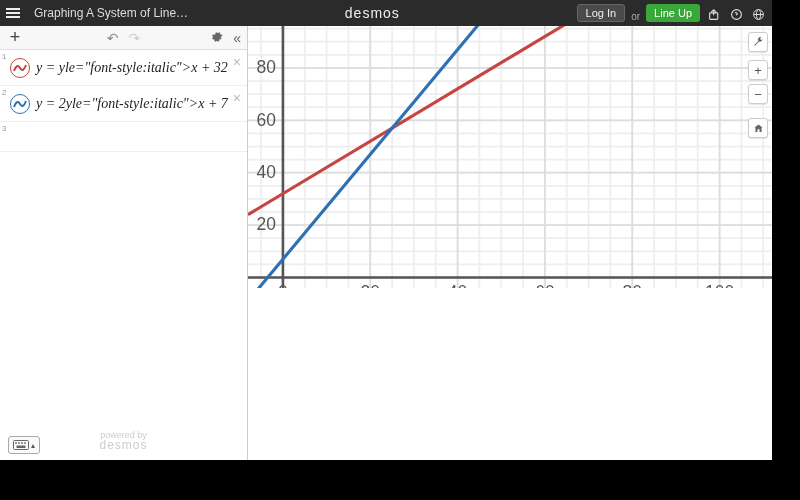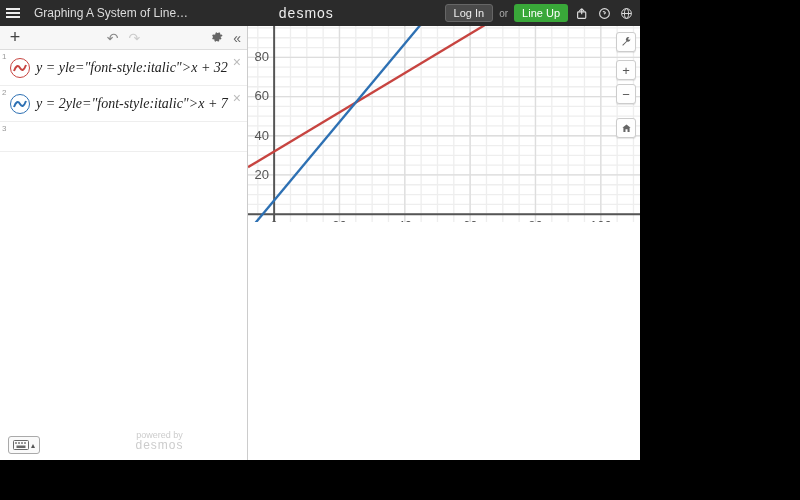--- a/index.html
+++ b/index.html
@@ -1,24 +1,24 @@
 <!DOCTYPE html>
 <html><head>
 <meta charset="utf-8">
 <style>
   * { box-sizing: border-box; margin: 0; padding: 0; }
   html, body { width: 800px; height: 500px; overflow: hidden; font-family: Arial, Helvetica, sans-serif; background:#000; }
-  .app { width:640px; height:460px; background:#fff; display:flex; flex-direction:column; }
+  .app { width:772px; height:460px; background:#fff; display:flex; flex-direction:column; }
   
   .hdr { height:26px; background:#2b2b2b; color:#eee; display:flex; align-items:center; font-size:12px; padding:0 6px; }
   .hdr-menu { width:20px; display:flex; flex-direction:column; gap:2px; cursor:pointer; }
   .hdr-menu span { display:block; height:2px; background:#eee; width:14px; }
   .hdr-title { margin-left:8px; color:#ddd; white-space:nowrap; overflow:hidden; text-overflow:ellipsis; max-width:160px; }
   .hdr-logo { flex:1; text-align:center; font-family: "Trebuchet MS", sans-serif; letter-spacing:1px; font-size:14px; color:#eee; }
-  .hdr-right { display:flex; align-items:center; gap:6px;padding-left:20px; }
+  .hdr-right { display:flex; align-items:flex-end; gap:6px;padding-left:20px; }
   .btn-login { background:#4a4a4a; border:1px solid #666; color:#eee; border-radius:3px; padding:2px 8px; font-size:11px; cursor:pointer; }
   .hdr-or { color:#aaa; font-size:10px; }
   .btn-signup { background:#39a839; border:none; color:#fff; border-radius:3px; padding:3px 8px; font-size:11px; cursor:pointer; }
   .hdr-ico { width:16px; height:16px; display:flex; align-items:center; justify-content:center; color:#ddd; cursor:pointer; font-size:13px; }
   
   .body { flex:1; display:flex; min-height:0; }
   .panel { width:248px; background:#fff; border-right:1px solid #ccc; display:flex; flex-direction:column; position:relative; }
   .panel-top { height:24px; border-bottom:1px solid #ddd; background:#f7f7f7; display:flex; align-items:center; padding:0 6px; position:relative; }
   .plus { font-size:18px; color:#444; cursor:pointer; width:18px; text-align:center; }
   .undo-redo { position:absolute; left:50%; transform:translateX(-50%); display:flex; gap:10px; color:#888; }
@@ -28,21 +28,21 @@
   .ex-list { flex:1; overflow:auto; }
   .ex { display:flex; align-items:center; height:36px; border-bottom:1px solid #eee; position:relative; padding:0 6px 0 2px; }
   .ex-idx { font-size:8px; color:#999; align-self:flex-start; margin:2px 2px 0 0; width:6px; }
   .ex-icon { width:20px; height:20px; border:1px solid #888; border-radius:50%; display:flex; align-items:center; justify-content:center; margin-right:6px; }
   .ex-icon svg { width:14px; height:14px; }
   .ex-text { font-family: "Times New Roman", serif; font-size:14px; font-style:italic; color:#222; }
   .ex-del { position:absolute; right:6px; top:4px; color:#bbb; font-size:14px; cursor:pointer; }
   .ex-empty { height:28px; border-bottom:1px solid #eee; }
   .panel-foot { position:absolute; bottom:6px; left:0; right:0; display:flex; align-items:center; }
   .kbd-btn { margin-left:8px; width:32px; height:18px; border:1px solid #aaa; border-radius:3px; background:#fafafa; cursor:pointer; display:flex; align-items:center; justify-content:center; gap:2px; font-size:9px; color:#555; }
-  .poweredby { position:absolute; left:50%; transform:translateX(-50%); bottom:4px; text-align:center; color:#ccc; font-size:9px; line-height:10px;margin-left:36px; }
+  .poweredby { position:absolute; left:50%; transform:translateX(-50%); bottom:4px; text-align:center; color:#ccc; font-size:9px; line-height:10px; }
   
   .graph-wrap { flex:1; position:relative; background:#fff; }
   #graph { position:absolute; inset:0; }
   
   .rctrl { position:absolute; right:4px; display:flex; flex-direction:column; gap:4px; }
   .rctrl.top { top:6px; }
   .rctrl.mid { top:34px; }
   .rbtn { width:20px; height:20px; background:#fefefe; border:1px solid #ccc; border-radius:3px; box-shadow:0 1px 1px rgba(0,0,0,.1); display:flex; align-items:center; justify-content:center; font-size:13px; color:#555; cursor:pointer; }
 </style>
 </head>

